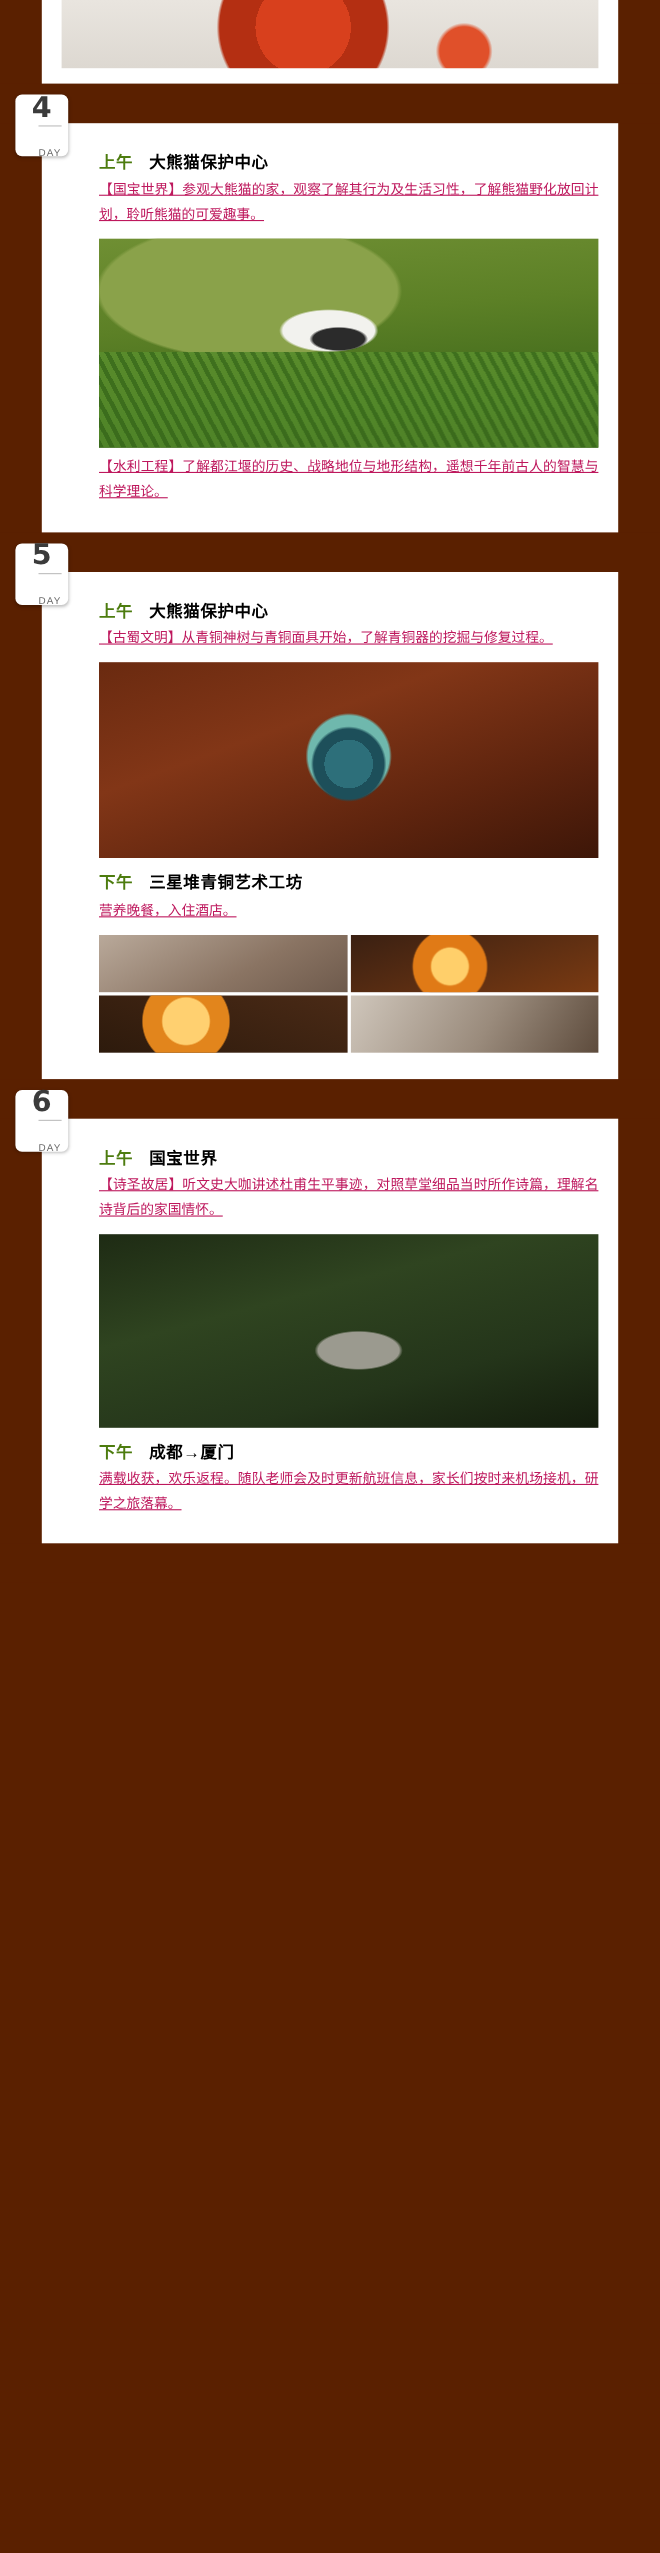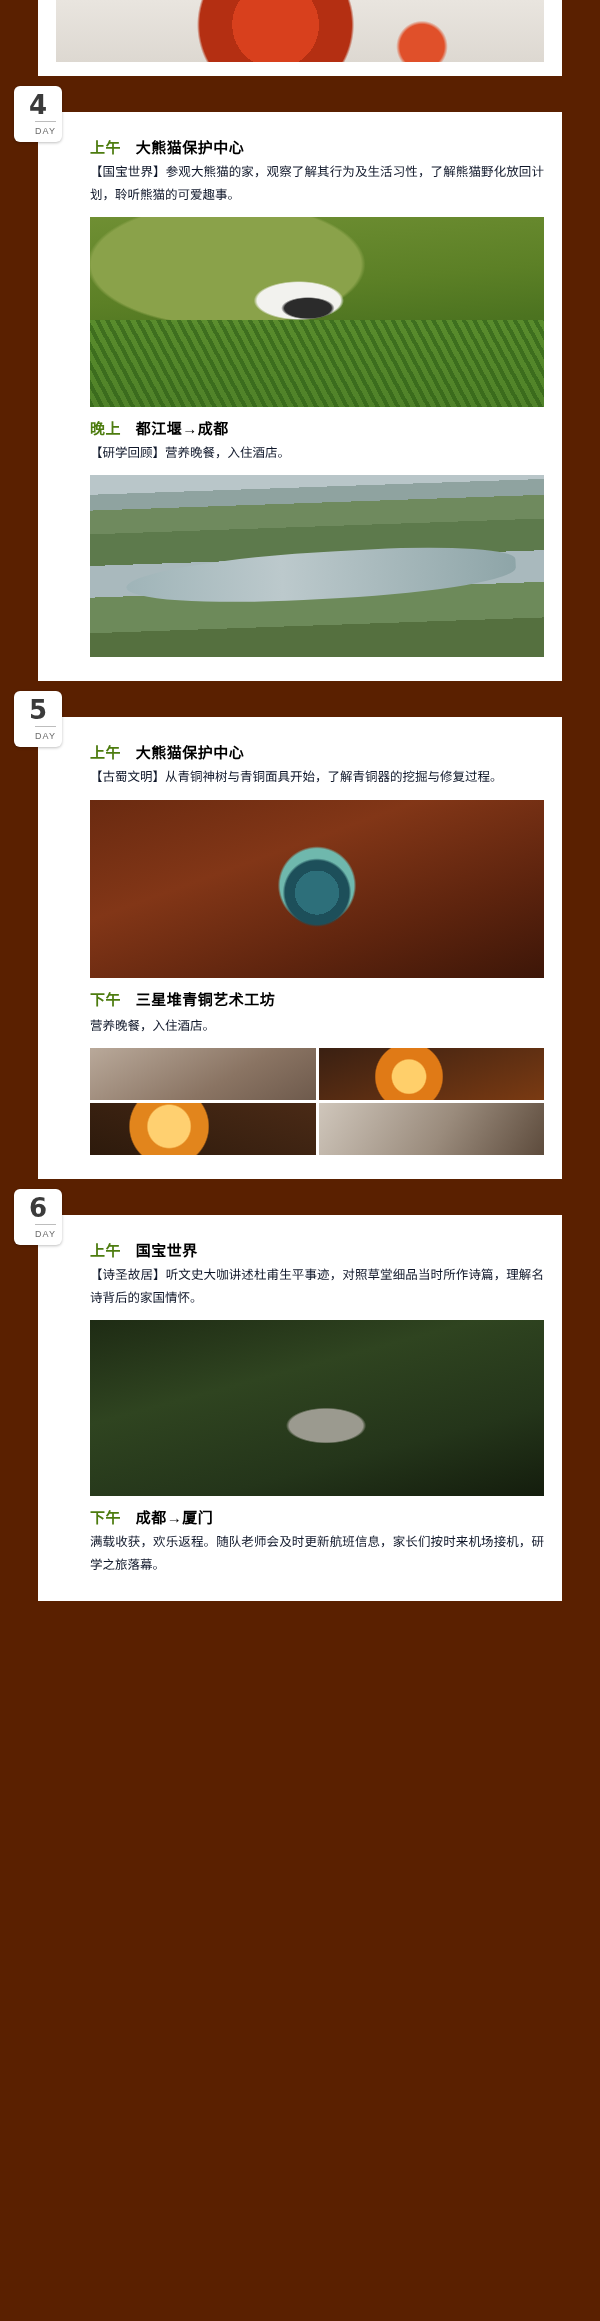--- a/index.html
+++ b/index.html
@@ -76,21 +76,21 @@
     color: #3b3b3b;
     line-height: 1;
     margin-bottom: 3px;
     font-family: "DejaVu Sans", sans-serif;
   }
   .day-badge .lbl {
     font-size: 9px;
     letter-spacing: 1px;
     color: #6b6b6b;
     border-top: 1px solid #bdbdbd;
-    padding-top: 4px;
+    padding-top: 19px;
     font-family: "Liberation Sans", sans-serif;
     margin-left: 15px;
   }
 
   .card-body {
     padding-left: 34px;
   }
 
   .entry {
     margin-bottom: 6px;
@@ -105,23 +105,24 @@
   .entry-head .time {
     color: #4d7c0f;
   }
   .entry-head .title {
     margin-left: 10px;
     color: #000000;
   }
   .entry-text {
     font-size: 12.5px;
     line-height: 1.85;
-    color: #0f172a;
+    color: #be185d;
     text-align: justify;
     margin: 0 0 6px 0;
+    text-decoration: underline;
   }
   .photo-block {
     margin: 10px 0 6px 0;
   }
 
   
   .img-hotpot {
     height: 62px;
     background:
       radial-gradient(circle at 45% 40%, #d8401d 0 16%, #b42f12 16% 28%, rgba(0,0,0,0) 29%),
@@ -212,32 +213,23 @@
             <span class="time">上午</span>
             <span class="title">大熊猫保护中心</span>
           </div>
           <p class="entry-text">【国宝世界】参观大熊猫的家，观察了解其行为及生活习性，了解熊猫野化放回计划，聆听熊猫的可爱趣事。</p>
           <div class="photo-block">
             <div class="photo img-panda"></div>
           </div>
         </div>
 
         <div class="entry">
-        </div>
-
-        <div class="entry">
-          <div class="entry-head">
-            <span class="time">晚上</span>
-            <span class="title">都江堰→成都</span>
-          </div>
-          <p class="entry-text">【研学回顾】营养晚餐，入住酒店。</p>
-          <div class="photo-block">
-            <div class="photo img-dujiangyan"></div>
-          </div>
-        </div>
+          <p class="entry-text">【水利工程】了解都江堰的历史、战略地位与地形结构，遥想千年前古人的智慧与科学理论。</p>
+        </div>
+
 
       </div>
     </div>
   </div>
 
   <div class="spacer"></div>
   <div class="day-section">
     <div class="card">
       <div class="day-badge">
         <span class="num">5</span>

